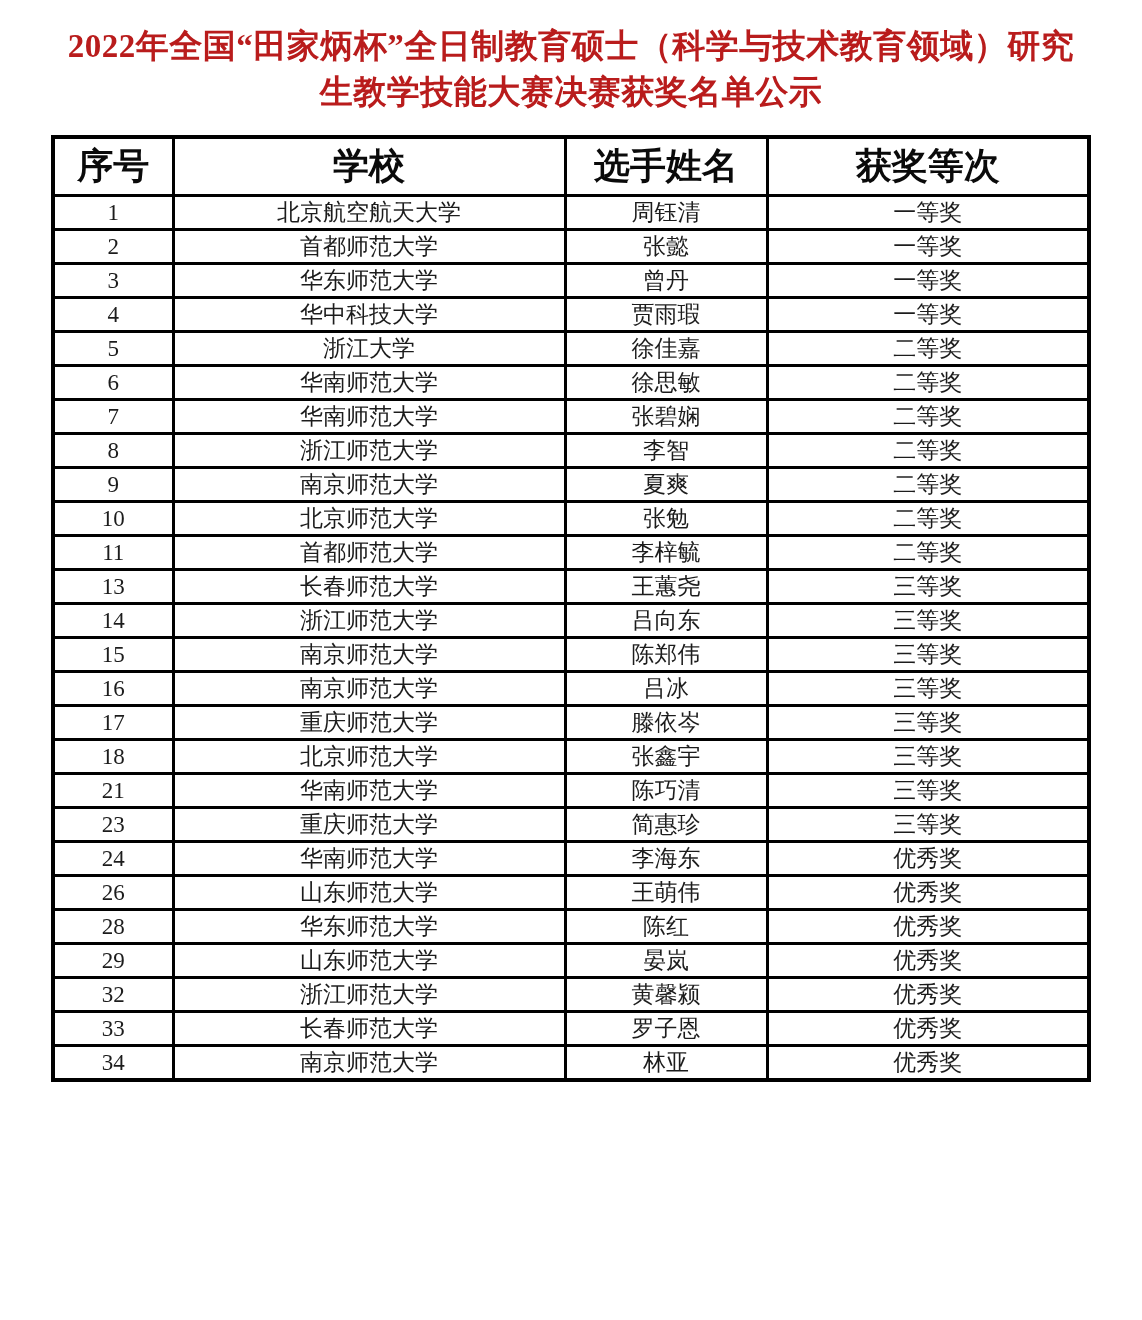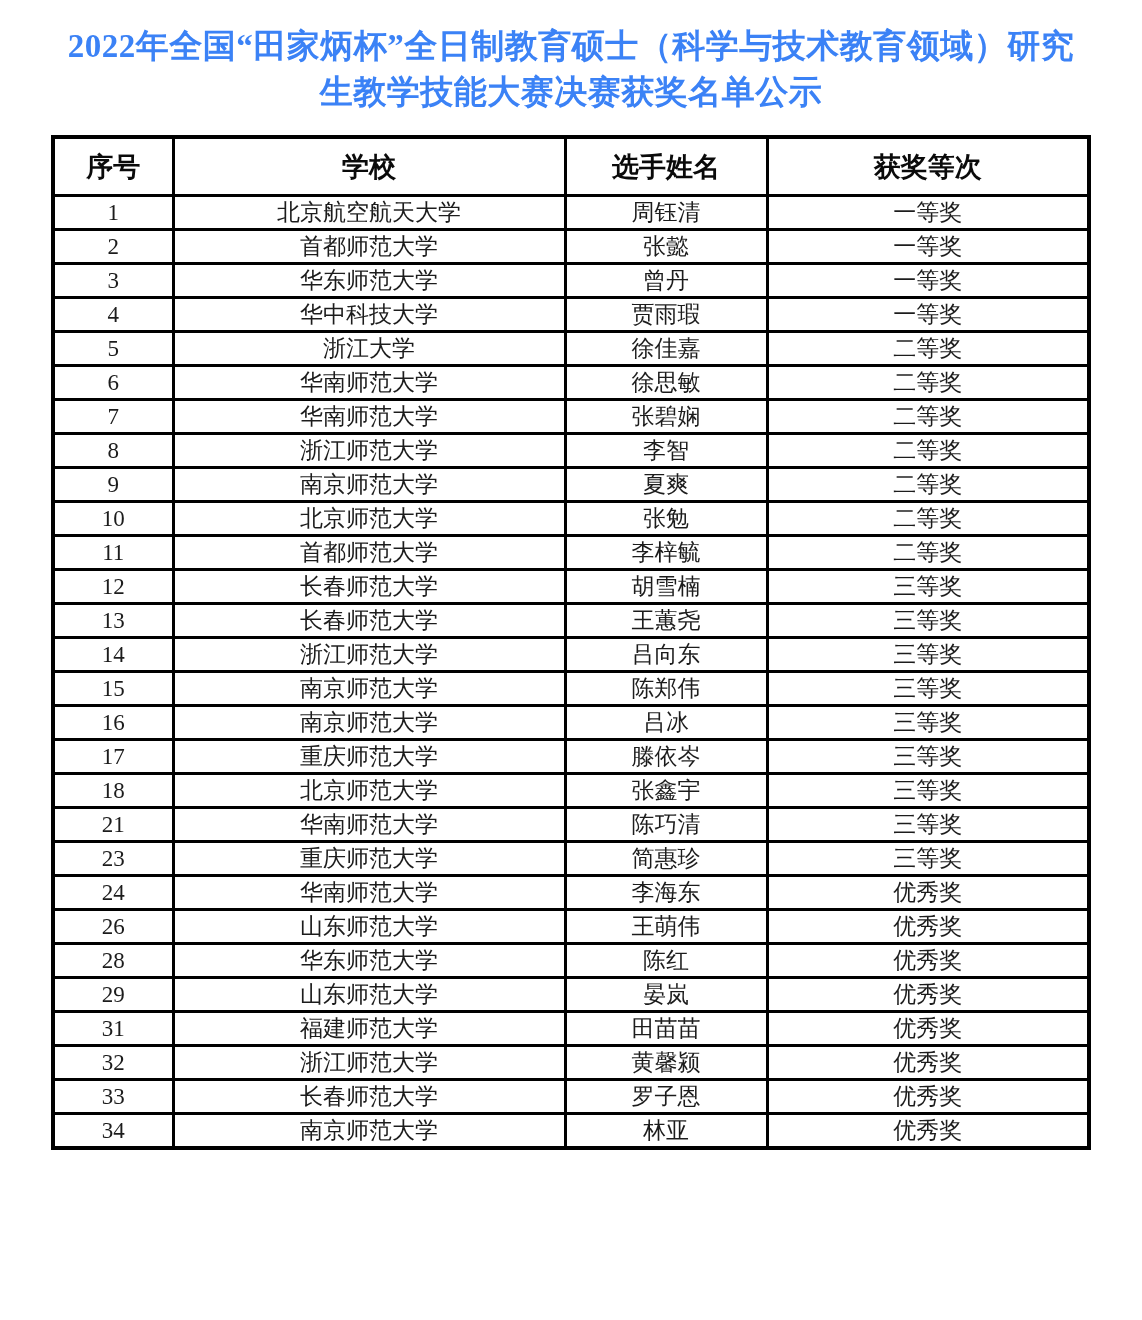--- a/index.html
+++ b/index.html
@@ -17,41 +17,41 @@
     font-family: "Liberation Serif", "DejaVu Serif", serif;
     color: #111111;
   }
   .title {
     width: 1030px;
     margin: 0 auto 20px auto;
     text-align: center;
     font-size: 33px;
     font-weight: bold;
     line-height: 1.38;
-    color: #3b82f6;
+    color: #b91c1c;
     letter-spacing: 0.5px;
   }
   table.awards {
     width: 1036px;
     margin: 0 auto;
     border-collapse: collapse;
     table-layout: fixed;
     border: 4px solid #000000;
   }
   table.awards th, table.awards td {
     border: 3px solid #000000;
     text-align: center;
     vertical-align: middle;
     padding: 0 2px;
     overflow: hidden;
     white-space: nowrap;
   }
   table.awards th {
     height: 55px;
-    font-size: 27px;
+    font-size: 36px;
     font-weight: bold;
     color: #0a0a0a;
   }
   table.awards td {
     height: 30px;
     font-size: 23px;
     font-weight: normal;
     color: #1c1c1c;
   }
   col.c-no     { width: 120px; }
@@ -142,26 +142,20 @@
           <td>张勉</td>
           <td>二等奖</td>
         </tr>
         <tr>
           <td>11</td>
           <td>首都师范大学</td>
           <td>李梓毓</td>
           <td>二等奖</td>
         </tr>
         <tr>
-          <td>12</td>
-          <td>长春师范大学</td>
-          <td>胡雪楠</td>
-          <td>三等奖</td>
-        </tr>
-        <tr>
           <td>13</td>
           <td>长春师范大学</td>
           <td>王蕙尧</td>
           <td>三等奖</td>
         </tr>
         <tr>
           <td>14</td>
           <td>浙江师范大学</td>
           <td>吕向东</td>
           <td>三等奖</td>
@@ -220,26 +214,20 @@
           <td>陈红</td>
           <td>优秀奖</td>
         </tr>
         <tr>
           <td>29</td>
           <td>山东师范大学</td>
           <td>晏岚</td>
           <td>优秀奖</td>
         </tr>
         <tr>
-          <td>31</td>
-          <td>福建师范大学</td>
-          <td>田苗苗</td>
-          <td>优秀奖</td>
-        </tr>
-        <tr>
           <td>32</td>
           <td>浙江师范大学</td>
           <td>黄馨颍</td>
           <td>优秀奖</td>
         </tr>
         <tr>
           <td>33</td>
           <td>长春师范大学</td>
           <td>罗子恩</td>
           <td>优秀奖</td>

